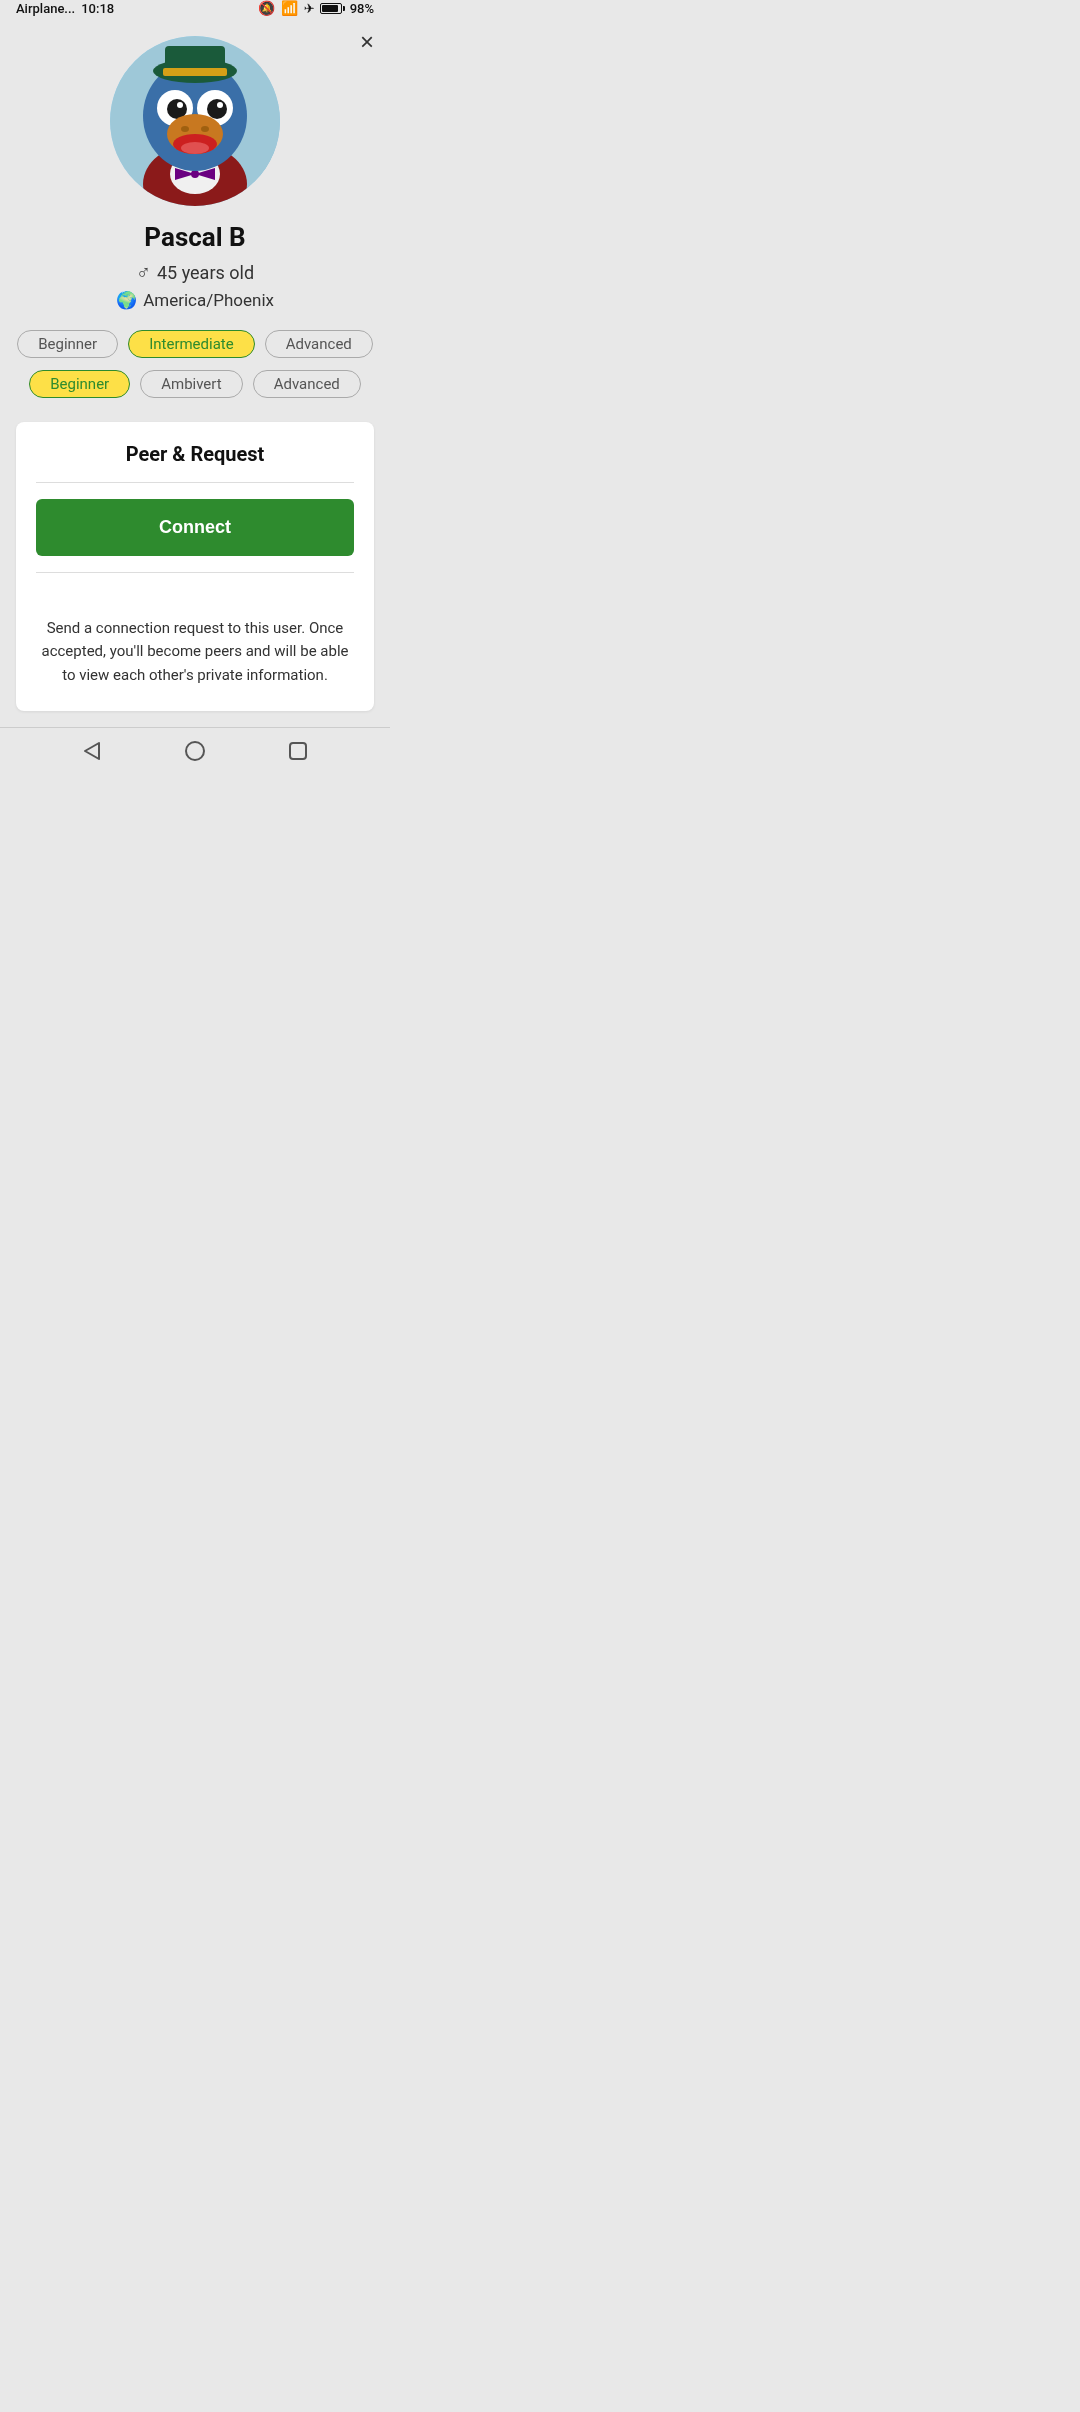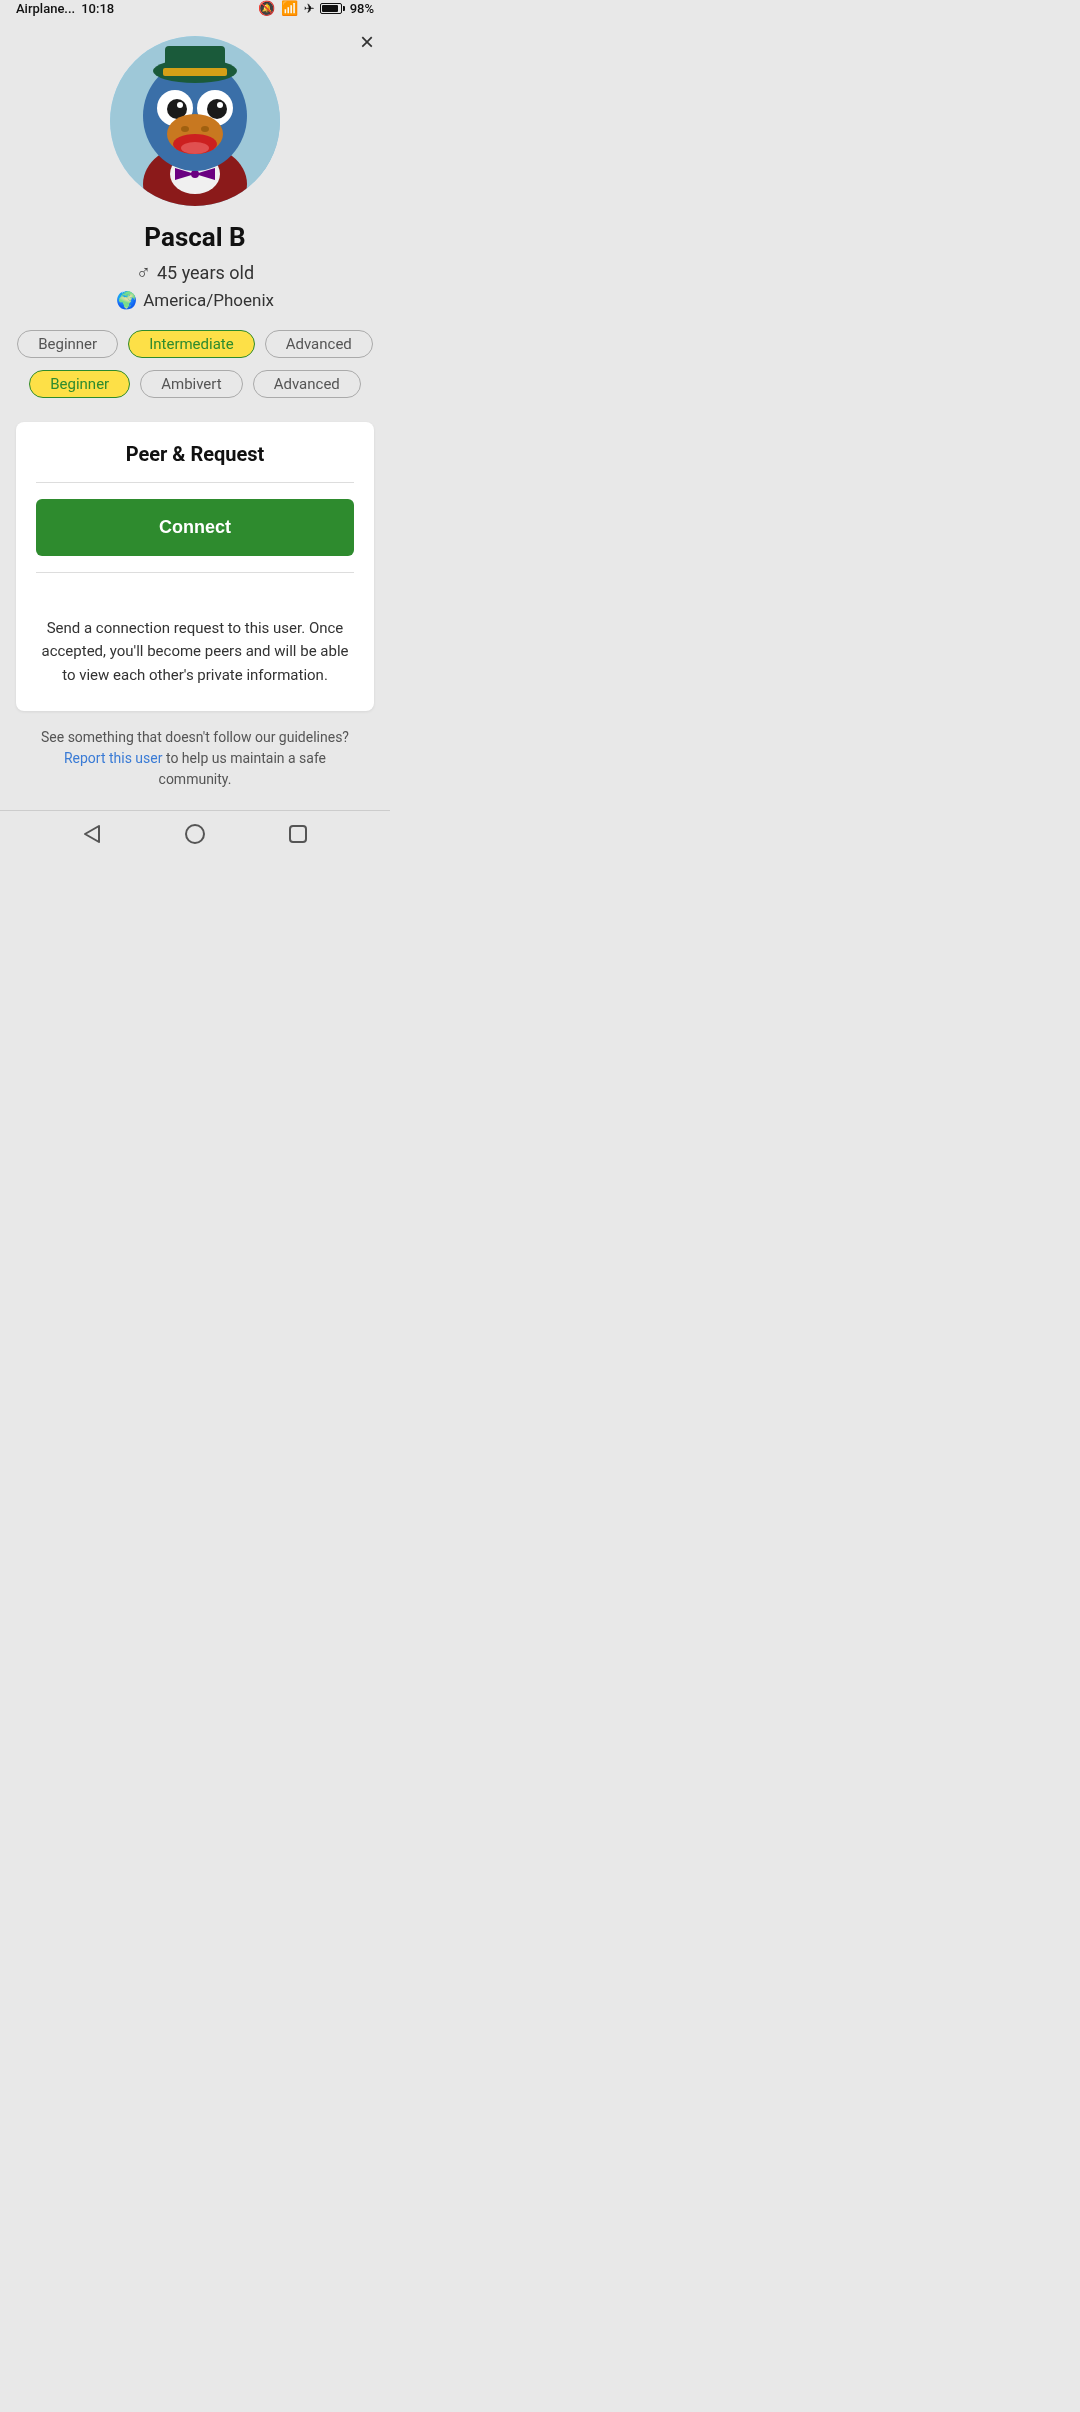--- a/index.html
+++ b/index.html
@@ -351,26 +351,20 @@
   </div>
 
   <div class="peer-card">
     <div class="peer-card-title">Peer &amp; Request</div>
     <div class="divider"></div>
     <button class="connect-btn">Connect</button>
     <div class="divider"></div>
     <div class="peer-description">Send a connection request to this user. Once accepted, you'll become peers and will be able to view each other's private information.</div>
   </div>
 
-  <div class="report-section">
-    <span>See something that doesn't follow our guidelines?</span>
-    <br>
-    <span class="report-link">Report this user</span>
-    <span> </span><span>to help us maintain a safe community.</span>
-  </div>
 
 </div>
 
 <div class="bottom-nav">
   <div>
     
     <svg width="22" height="22" viewBox="0 0 22 22">
       <polygon points="18,3 4,11 18,19" fill="none" stroke="#555" stroke-width="2" stroke-linejoin="round"></polygon>
     </svg>
   </div>

